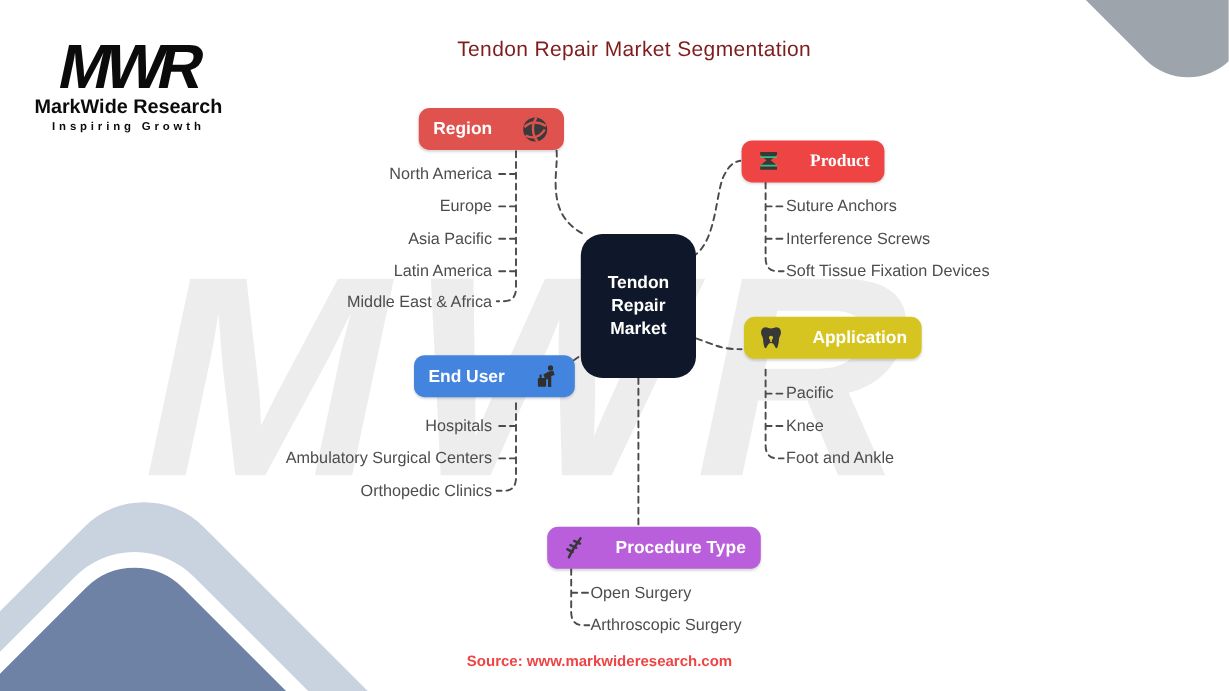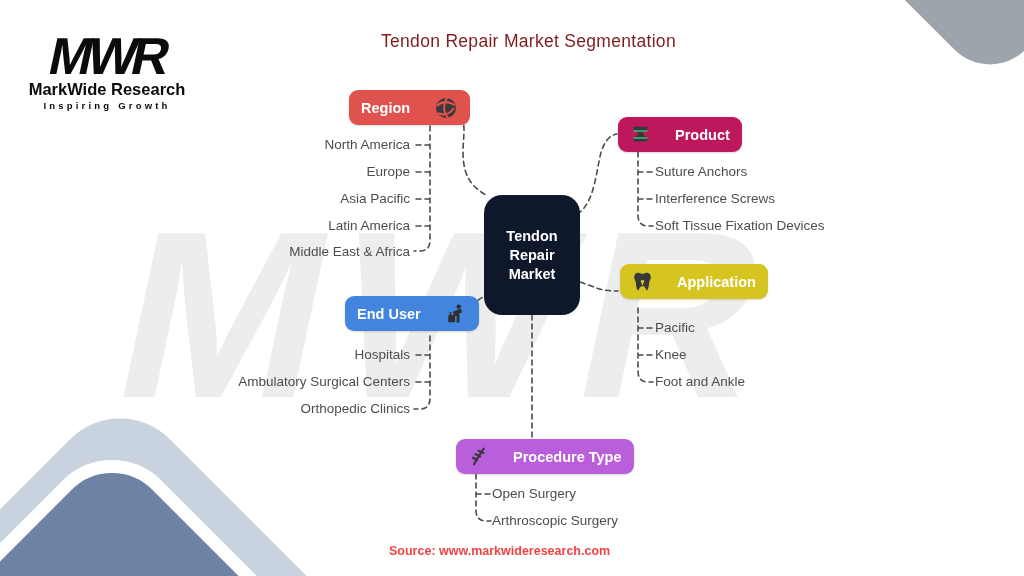--- a/index.html
+++ b/index.html
@@ -93,21 +93,21 @@
   <div class="badge badge-region" style="background-color: rgb(224, 82, 78);">
     <span>Region</span>
     <span>
       <svg width="24" height="24" viewBox="0 0 24 24">
         <circle cx="12" cy="12" r="10" fill="#3a3a3a"></circle>
         <path d="M3 10 C8 5 14 5 21 9 M4 17 C10 20 16 18 20 12 M13 2 C9 8 9 16 14 22" stroke="#E0524E" stroke-width="2" fill="none"></path>
       </svg>
     </span>
   </div>
 
-  <div class="badge badge-product" style="background-color: #be185d;">
+  <div class="badge badge-product" style="background-color: #ef4444; font-family: Liberation Serif, serif;">
     <span>
       <svg width="21" height="21" viewBox="0 0 24 24">
         <path d="M4 3 h16 v3 l-6 5 6 5 v4 H4 v-4 l6-5 -6-5 z" fill="#383838"></path>
         <path d="M4 8 h16 M4 16 h16" stroke="#35BE7C" stroke-width="1.6"></path>
       </svg>
     </span>
     <span>Product</span>
   </div>
 
   <div class="badge badge-application" style="background-color: rgb(214, 197, 33);">

